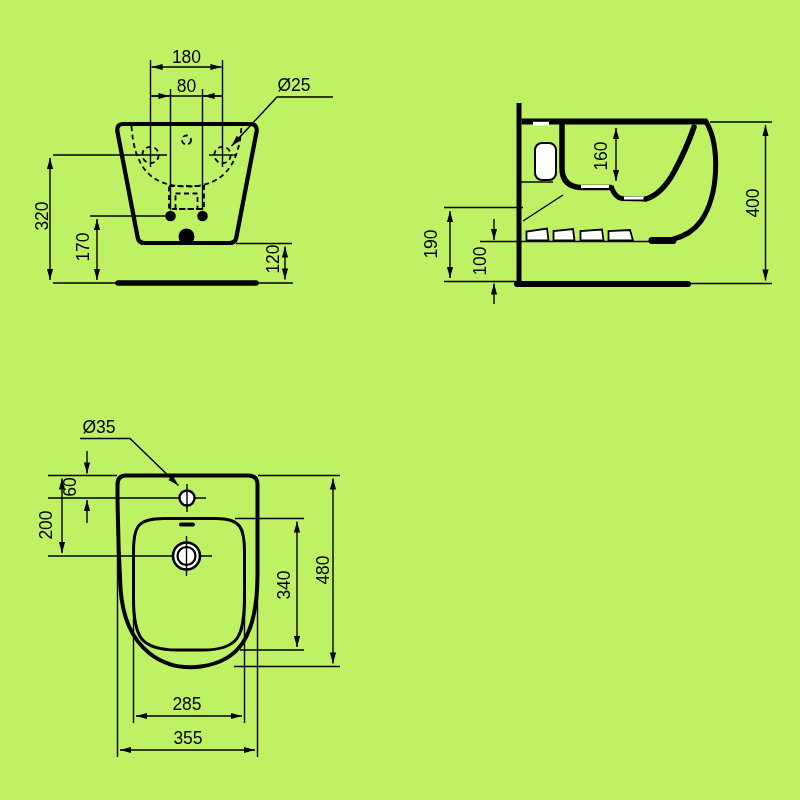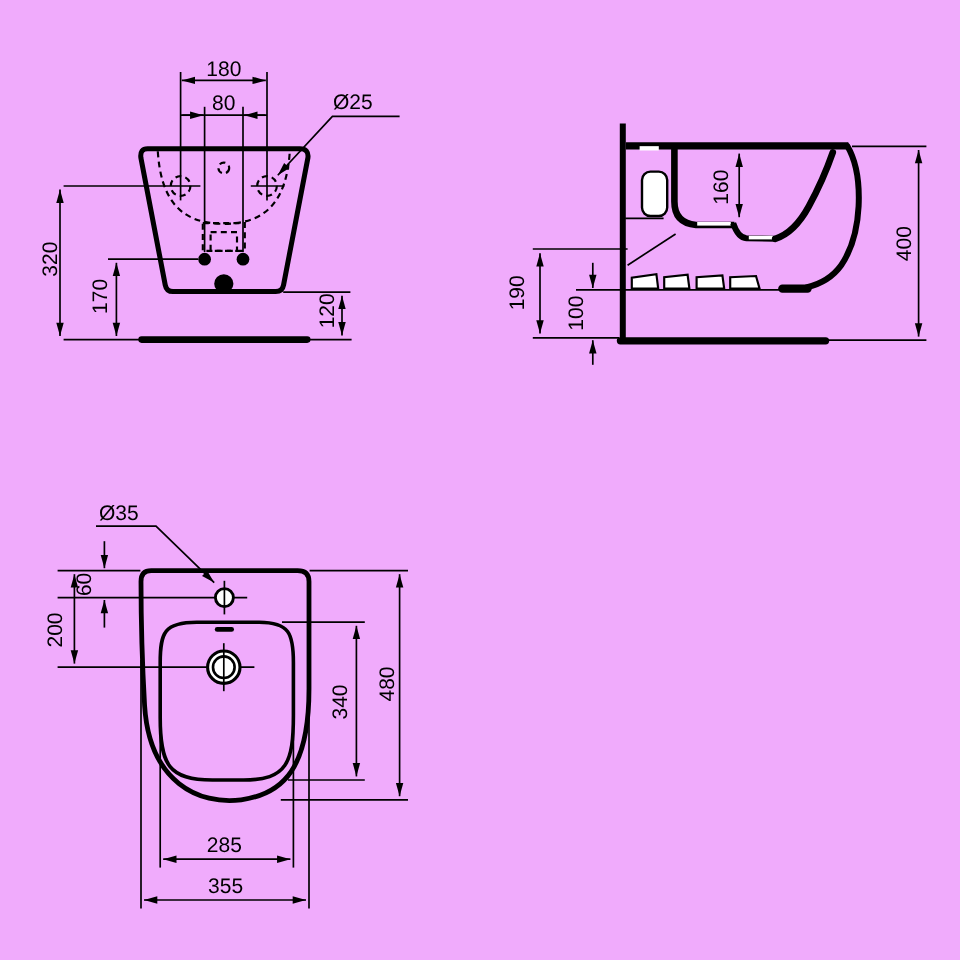--- a/index.html
+++ b/index.html
@@ -1,16 +1,16 @@
 <!DOCTYPE html>
 <html><head>
 <meta charset="utf-8">
 <style>
   html,body{margin:0;padding:0;background:#ffffff;}
-  .canvas{width:800px;height:800px;position:relative;background:#f0abfc;}
+  .canvas{width:800px;height:800px;position:relative;background:#bef264;}
   svg{display:block;}
   .dim{font-family:"Liberation Sans","DejaVu Sans",sans-serif;font-size:17.5px;fill:#000;}
   .thick{stroke:#000;fill:none;}
   .thin{stroke:#000;stroke-width:1.4;fill:none;}
   .dash{stroke:#000;stroke-width:1.8;fill:none;stroke-dasharray:5 3.5;}
 </style>
 </head>
 <body>
 
 <div class="canvas">

